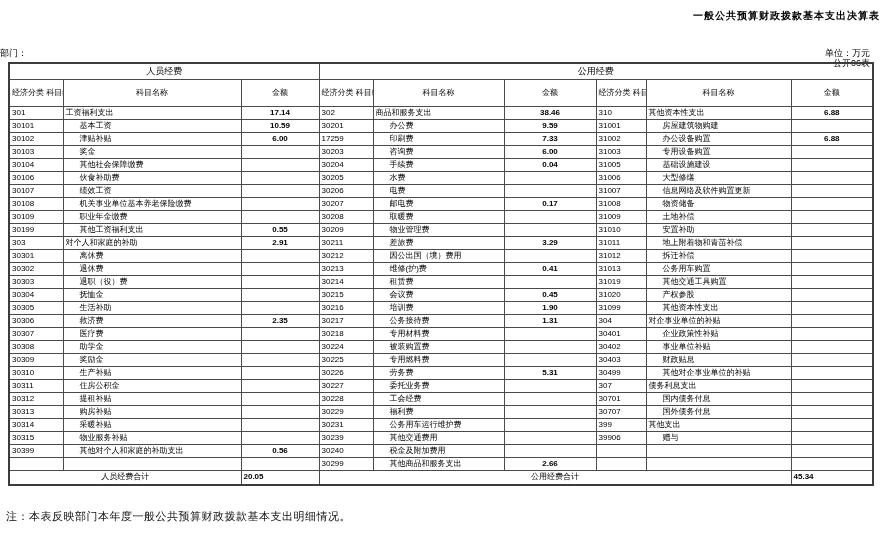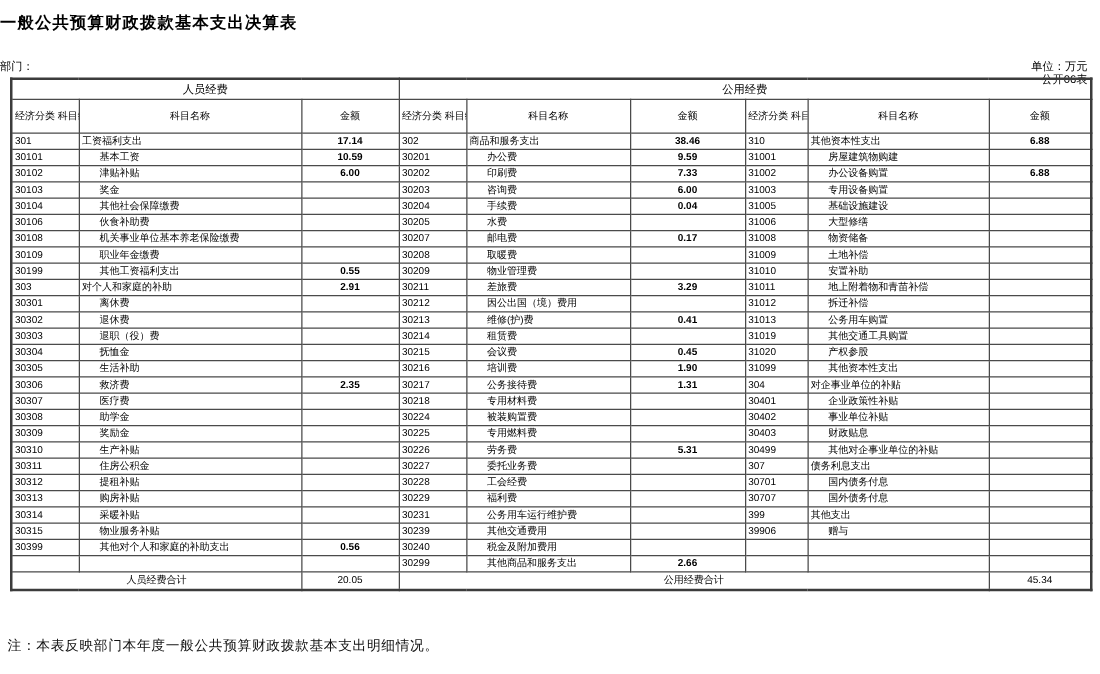--- a/index.html
+++ b/index.html
@@ -2,22 +2,22 @@
 <html><head>
 <meta charset="utf-8">
 <style>
   html,body{margin:0;padding:0;}
   body{
     width:880px;height:539px;position:relative;background:#ffffff;
     font-family:"Liberation Sans","DejaVu Sans",sans-serif;color:#000;
     overflow:hidden;
   }
   .page-title{
-    position:absolute;top:9px;left:0;width:100%;text-align:left;
-    font-size:13px;font-weight:bold;letter-spacing:1px;
+    position:absolute;top:9px;left:0;width:100%;text-align:right;
+    font-size:10px;font-weight:bold;letter-spacing:1px;
   }
   .sheet-label{position:absolute;top:29px;right:10px;font-size:9px;margin-top:28px;}
   .dept-label{position:absolute;top:47px;left:0;font-size:9px;}
   .unit-label{position:absolute;top:47px;right:10px;font-size:9px;}
 
   table.fin{
     position:absolute;top:62px;left:8px;width:864px;
     border-collapse:collapse;table-layout:fixed;
     border:2px solid #3c3c3c;
   }
@@ -29,21 +29,21 @@
   }
   table.fin thead th{font-weight:normal;text-align:center;vertical-align:middle;}
   tr.group-row th{height:15px;font-size:9px;}
   tr.colhead-row th{height:26px;}
   th.code-h{white-space:pre-line;}
   td.code{text-align:left;padding-left:3px;}
   td.name{text-align:left;padding-left:4px;}
   td.name.lvl1{padding-left:16px;}
   td.amt{text-align:center;font-weight:bold;}
   tfoot td.total-label{text-align:center;font-weight:normal;height:13px;}
-  tfoot td.total-amt{text-align:center;font-weight:normal;margin-top:32px;}
+  tfoot td.total-amt{font-weight:bold;margin-top:32px;}
   .note{
     position:absolute;top:509px;left:6px;font-size:11px;color:#111;
     letter-spacing:0.5px;
     font-family:Liberation Mono, monospace;
   }
 </style>
 </head>
 <body>
 
 <div class="page-title">一般公共预算财政拨款基本支出决算表</div>
@@ -103,21 +103,21 @@
         <td class="name lvl1">办公费</td>
         <td class="amt">9.59</td>
         <td class="code">31001</td>
         <td class="name lvl1">房屋建筑物购建</td>
         <td class="amt"></td>
       </tr>
       <tr>
         <td class="code">30102</td>
         <td class="name lvl1">津贴补贴</td>
         <td class="amt">6.00</td>
-        <td class="code">30202</td>
+        <td class="code">17259</td>
         <td class="name lvl1">印刷费</td>
         <td class="amt">7.33</td>
         <td class="code">31002</td>
         <td class="name lvl1">办公设备购置</td>
         <td class="amt">6.88</td>
       </tr>
       <tr>
         <td class="code">30103</td>
         <td class="name lvl1">奖金</td>
         <td class="amt"></td>
@@ -141,20 +141,31 @@
       </tr>
       <tr>
         <td class="code">30106</td>
         <td class="name lvl1">伙食补助费</td>
         <td class="amt"></td>
         <td class="code">30205</td>
         <td class="name lvl1">水费</td>
         <td class="amt"></td>
         <td class="code">31006</td>
         <td class="name lvl1">大型修缮</td>
+        <td class="amt"></td>
+      </tr>
+      <tr>
+        <td class="code">30107</td>
+        <td class="name lvl1">绩效工资</td>
+        <td class="amt"></td>
+        <td class="code">30206</td>
+        <td class="name lvl1">电费</td>
+        <td class="amt"></td>
+        <td class="code">31007</td>
+        <td class="name lvl1">信息网络及软件购置更新</td>
         <td class="amt"></td>
       </tr>
       <tr>
         <td class="code">30108</td>
         <td class="name lvl1">机关事业单位基本养老保险缴费</td>
         <td class="amt"></td>
         <td class="code">30207</td>
         <td class="name lvl1">邮电费</td>
         <td class="amt">0.17</td>
         <td class="code">31008</td>

